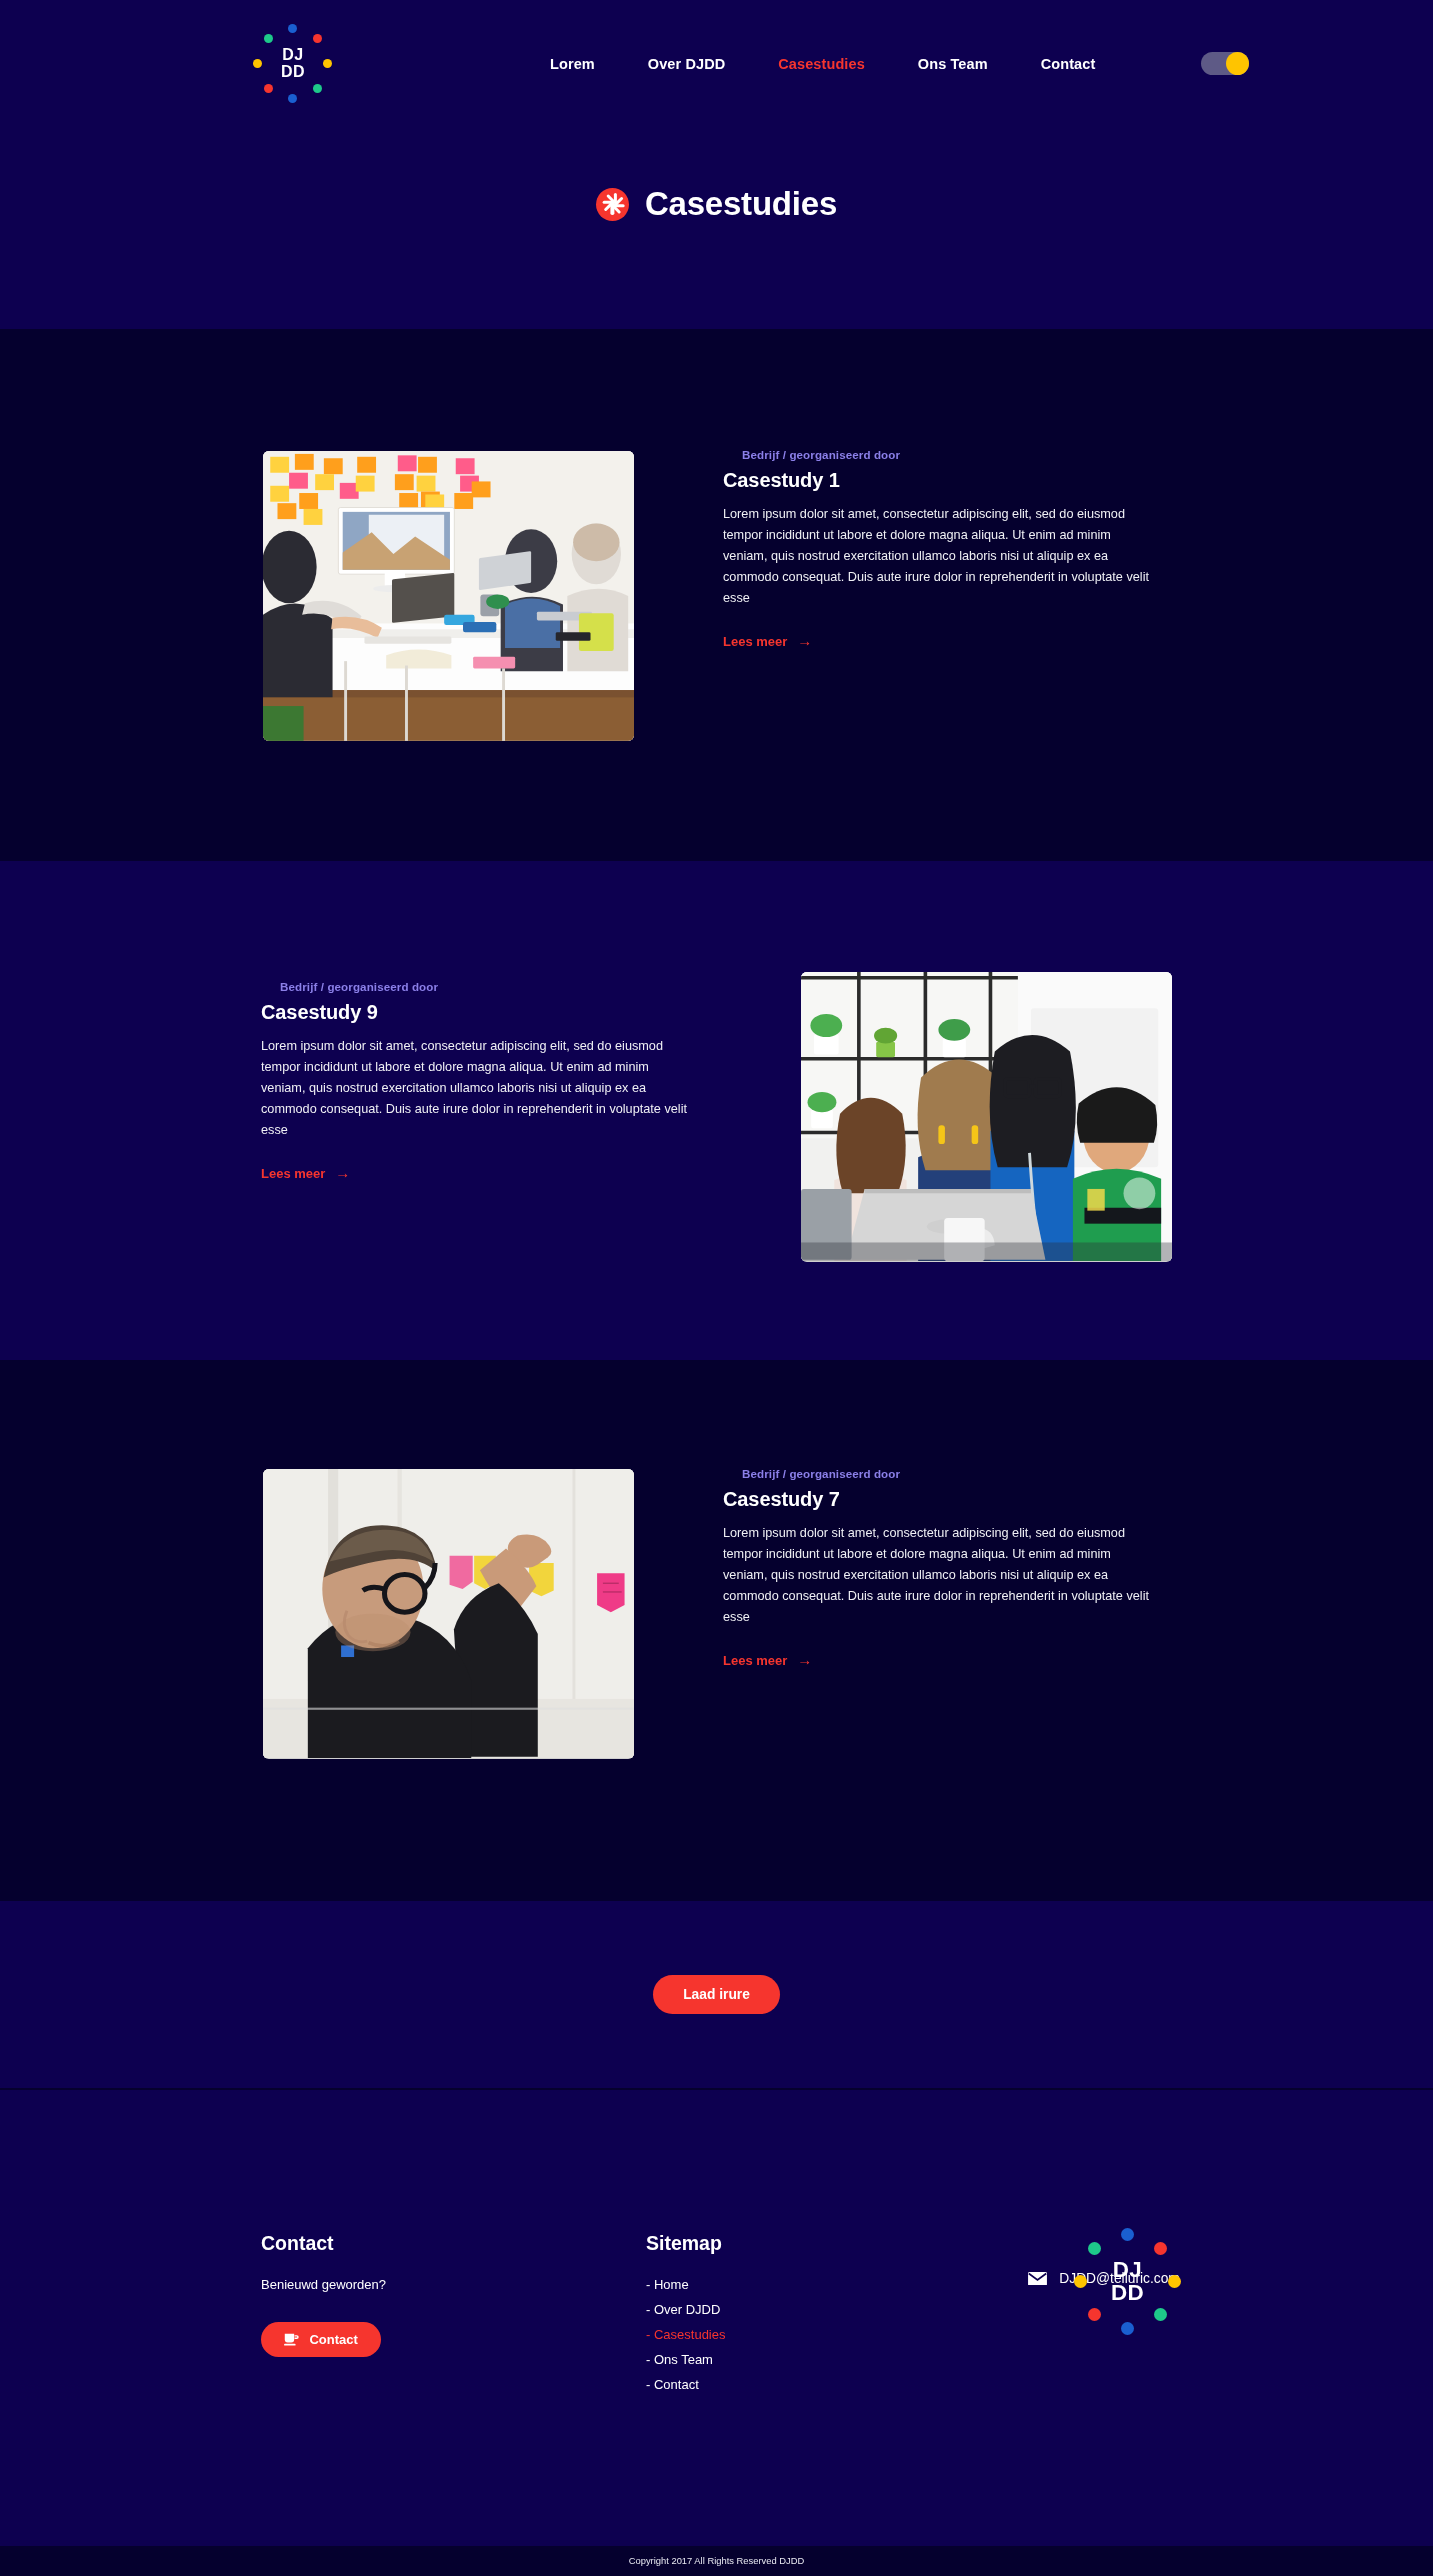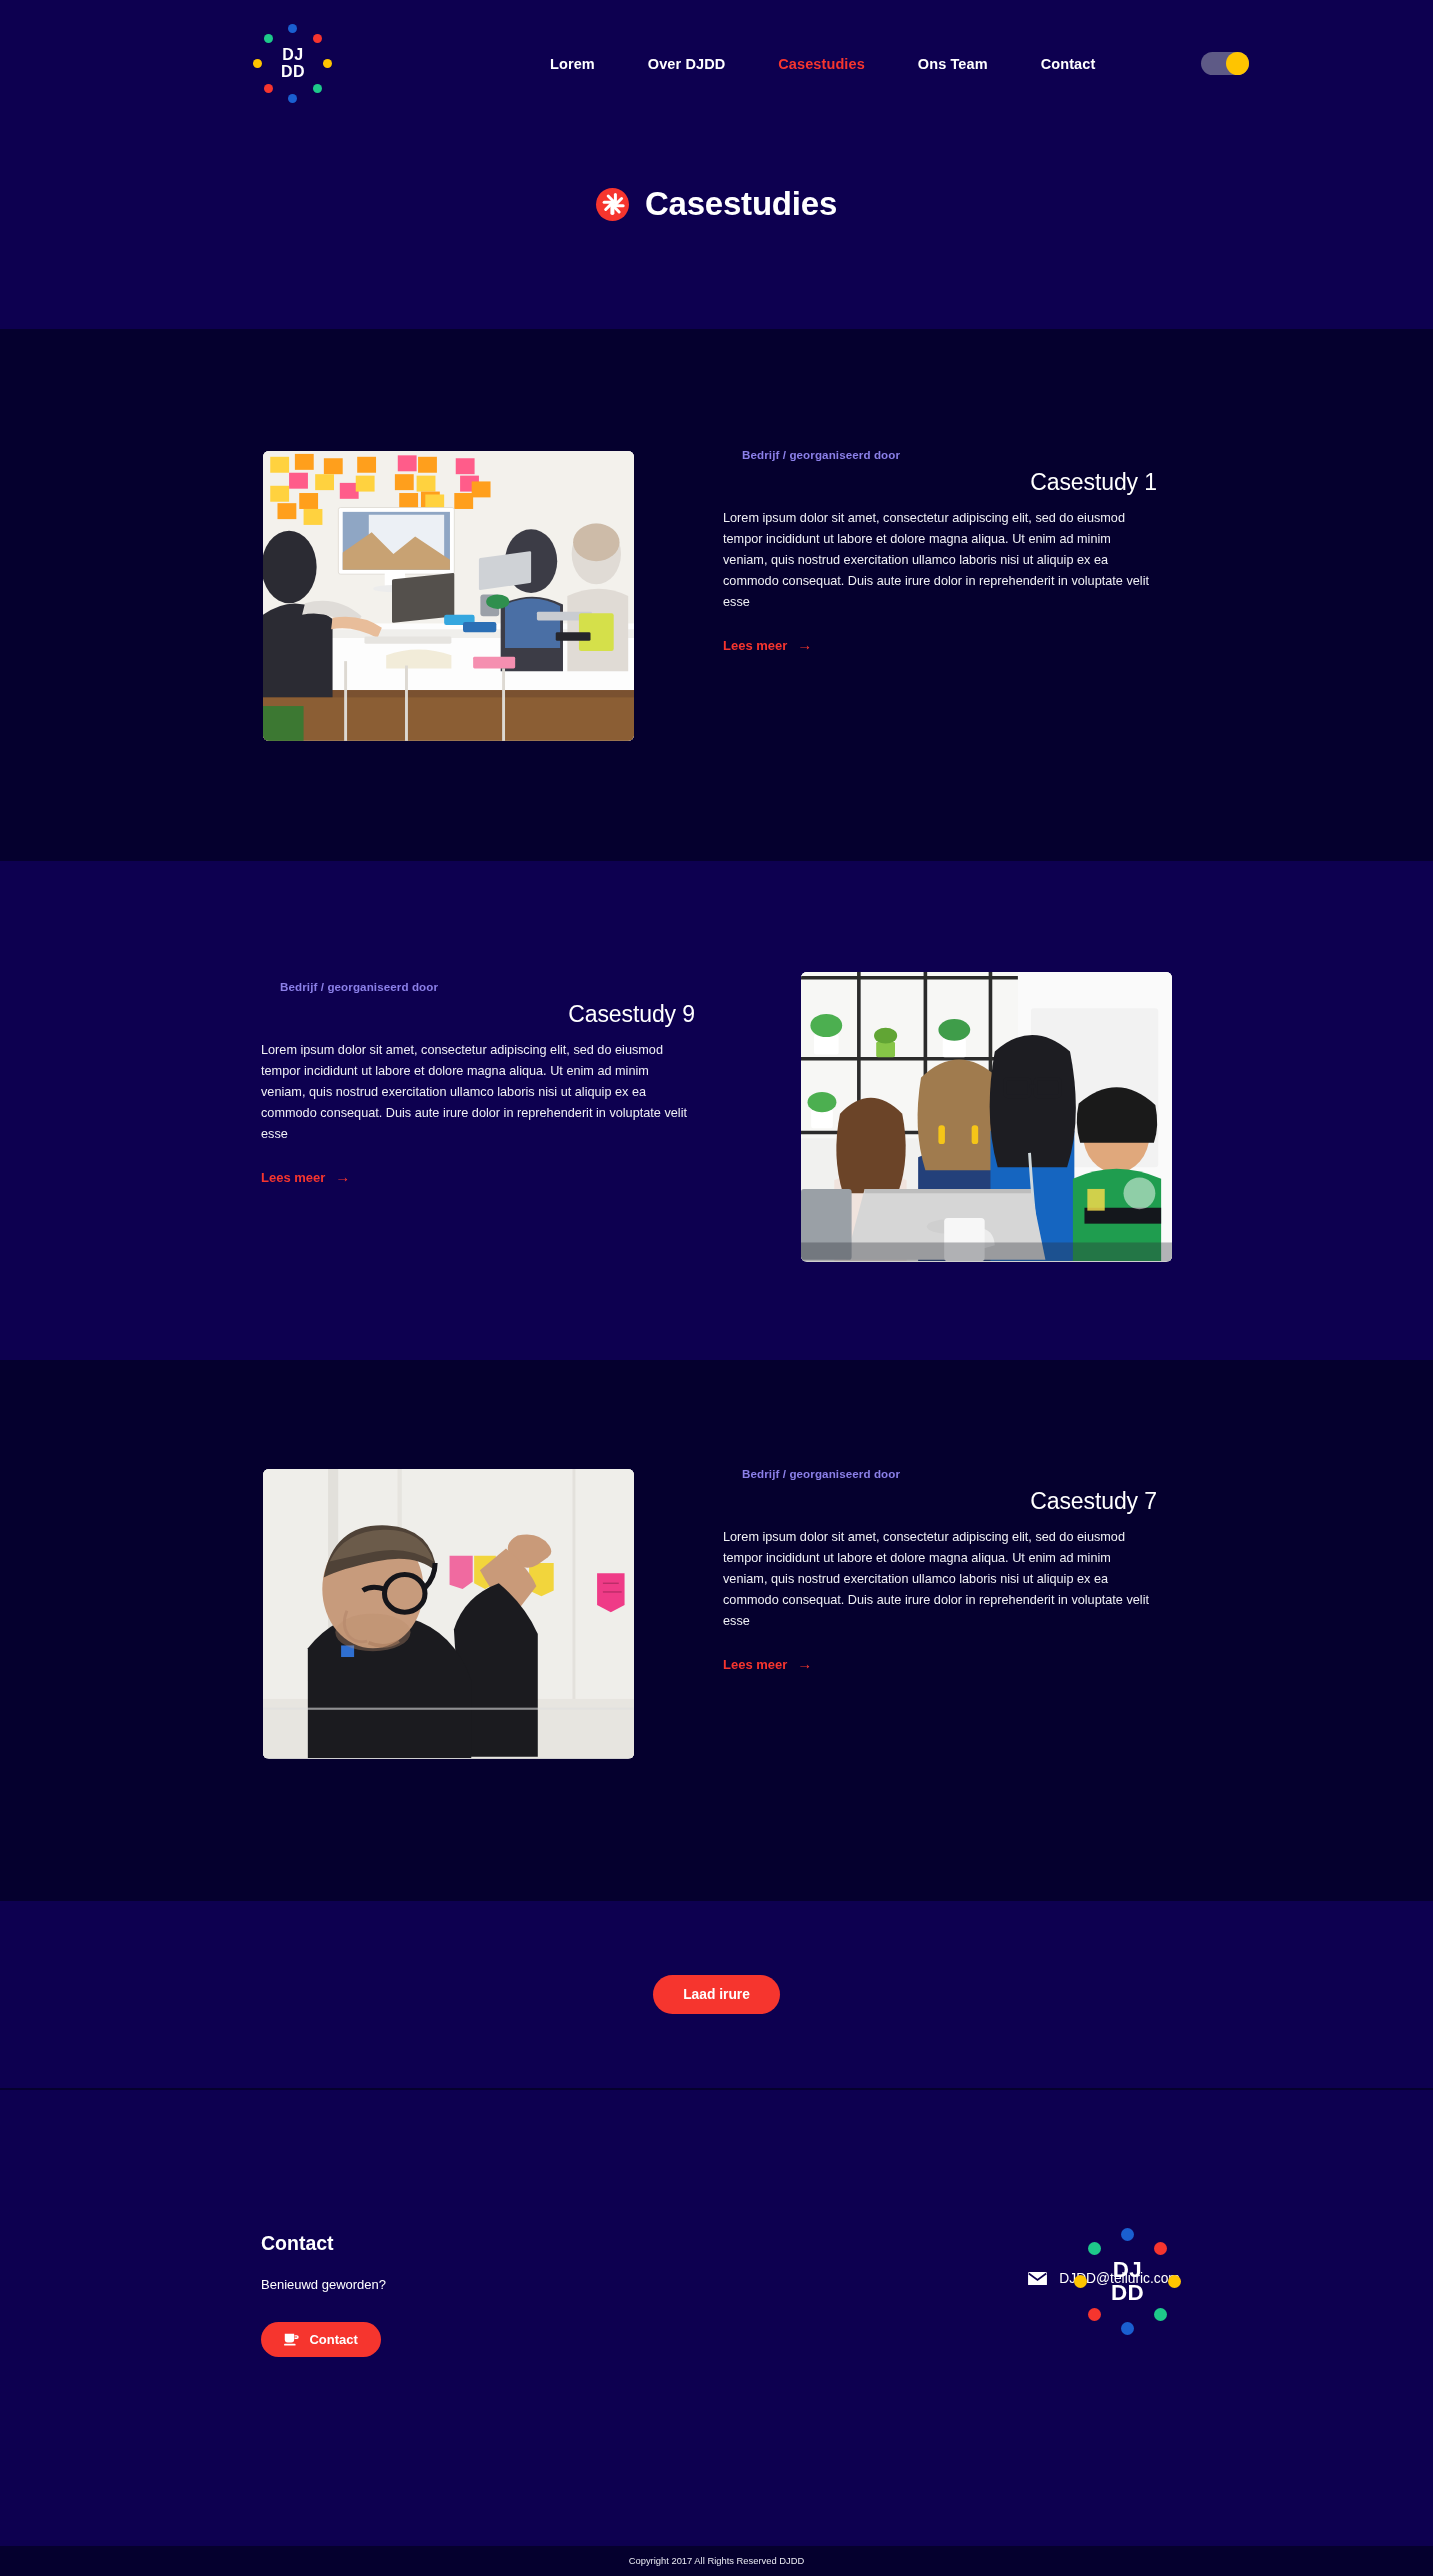--- a/index.html
+++ b/index.html
@@ -141,26 +141,25 @@
 
   .eyebrow {
     font-size:11.6px;
     font-weight:bold;
     color:#8b7fe8;
     margin-bottom:8px;
     letter-spacing:0.1px;
     padding-left:19px;
   }
   .case-title {
-    font-size:23px;
-    font-weight:normal;
+    font-size:20px;
+    font-weight:bold;
     color:#ffffff;
     margin-bottom:11.6px;
     letter-spacing:-0.1px;
-    text-align:right;
   }
   .case-body {
     font-size:12.7px;
     line-height:1.66;
     color:#f0f0f5;
     font-weight:400;
   }
   .lees-meer {
     display:inline-flex;
     align-items:center;
@@ -581,20 +580,30 @@
           <svg width="16" height="13" viewBox="0 0 22 18" fill="#fff">
             <path d="M1 1 h13 v8 a4 4 0 0 1 -4 4 h-5 a4 4 0 0 1 -4 -4 z"></path>
             <path d="M14.5 3 h3.2 a2.6 2.6 0 0 1 0 5.2 h-3.2 v-1.8 h3.1 a0.9 0.9 0 0 0 0 -1.7 h-3.1 z"></path>
             <rect x="0" y="15" width="16" height="2.4" rx="1.2"></rect>
           </svg>
         </span>
         <span>Contact</span>
       </button>
     </div>
 
+    <div class="f-col" style="left:646px; top:142px; width:275px;">
+      <div class="f-head">Sitemap</div>
+      <ul class="sitemap-list">
+        <li><a href="#">- Home</a></li>
+        <li><a href="#">- Over DJDD</a></li>
+        <li><a href="#" class="active">- Casestudies</a></li>
+        <li><a href="#">- Ons Team</a></li>
+        <li><a href="#">- Contact</a></li>
+      </ul>
+    </div>
 
     <div class="f-col" style="left:1028px; top:138px; width:304px;">
       <div style="margin-left:46px;">
         <a class="logo-wrap footer-logo-wrap" href="#" style="margin-left:0;">
           <span class="logo-dots">
             <i style="left:47px;  top:0px;  background:#1a5fd0;"></i>
             <i style="left:13.8px;  top:13.8px; background:#1ec98a;"></i>
             <i style="left:80px; top:13.8px; background:#f6352e;"></i>
             <i style="left:0px;   top:47px; background:#ffc400;"></i>
             <i style="left:94px; top:47px; background:#ffc400;"></i>

